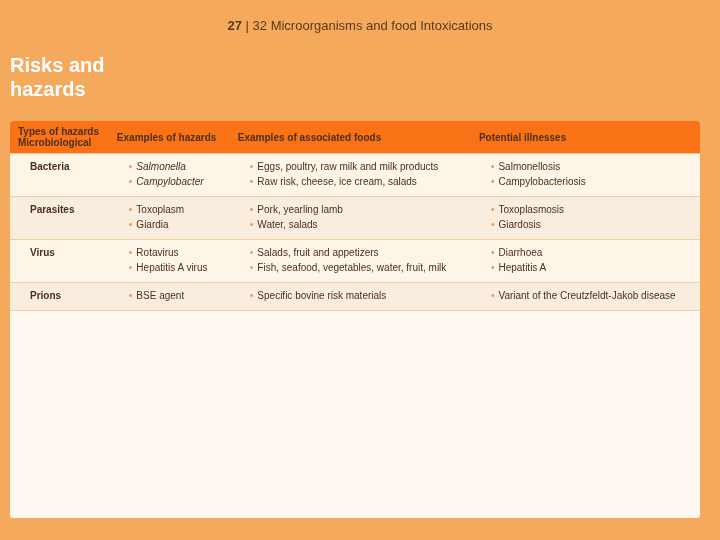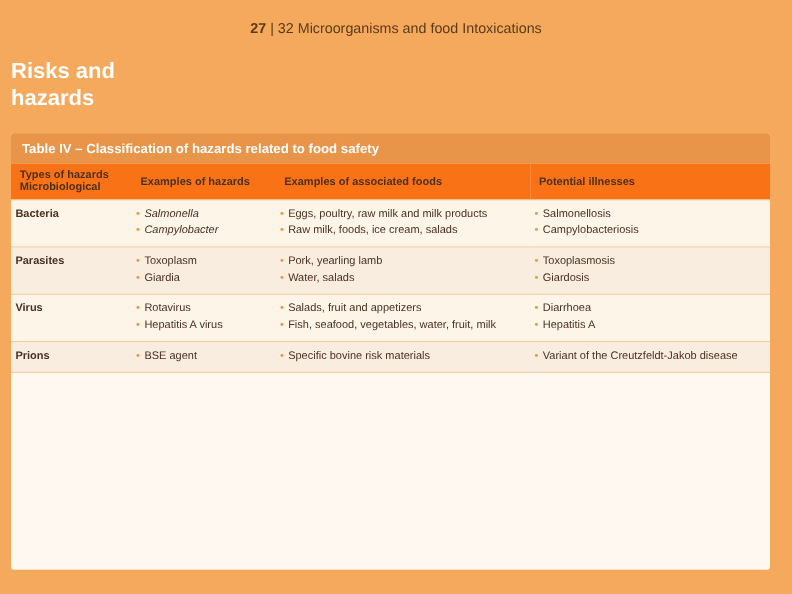--- a/index.html
+++ b/index.html
@@ -90,21 +90,21 @@
 
     tbody tr:nth-child(odd) {
       background-color: #fdf5e8;
     }
 
     tbody tr:nth-child(even) {
       background-color: #f9ede0;
     }
 
     tbody td {
-      padding: 6px 4px;
+      padding: 6px 20px;
       vertical-align: top;
       font-size: 10px;
       line-height: 1.4;
     }
 
     .hazard-type {
       font-weight: bold;
       font-size: 10px;
       color: #4a3020;
       white-space: nowrap;
@@ -143,21 +143,20 @@
 <div class="page-header">
   <span class="page-num">27</span><span> | </span><span>32 Microorganisms and food Intoxications</span>
 </div>
 
 <div class="main-content">
   <div class="sidebar">
     <div class="sidebar-title">Risks and hazards</div>
   </div>
 
   <div class="table-container">
-    <div class="table-caption">Table IV – Classification of hazards related to food safety</div>
     <table>
       <thead>
         <tr>
           <th>Types of hazards<br>Microbiological</th>
           <th>Examples of hazards</th>
           <th>Examples of associated foods</th>
           <th>Potential illnesses</th>
         </tr>
       </thead>
       <tbody>
@@ -169,21 +168,21 @@
                   <span class="italic">Salmonella</span>
                 </li>
               <li>
                   <span class="italic">Campylobacter</span>
                 </li>
             </ul>
           </td>
           <td>
             <ul class="bullet-list">
               <li>Eggs, poultry, raw milk and milk products</li>
-              <li>Raw milk, foods, ice cream, salads</li>
+              <li>Raw risk, cheese, ice cream, salads</li>
             </ul>
           </td>
           <td>
             <ul class="bullet-list">
               <li>Salmonellosis</li>
               <li>Campylobacteriosis</li>
             </ul>
           </td>
         </tr>
         <tr>

